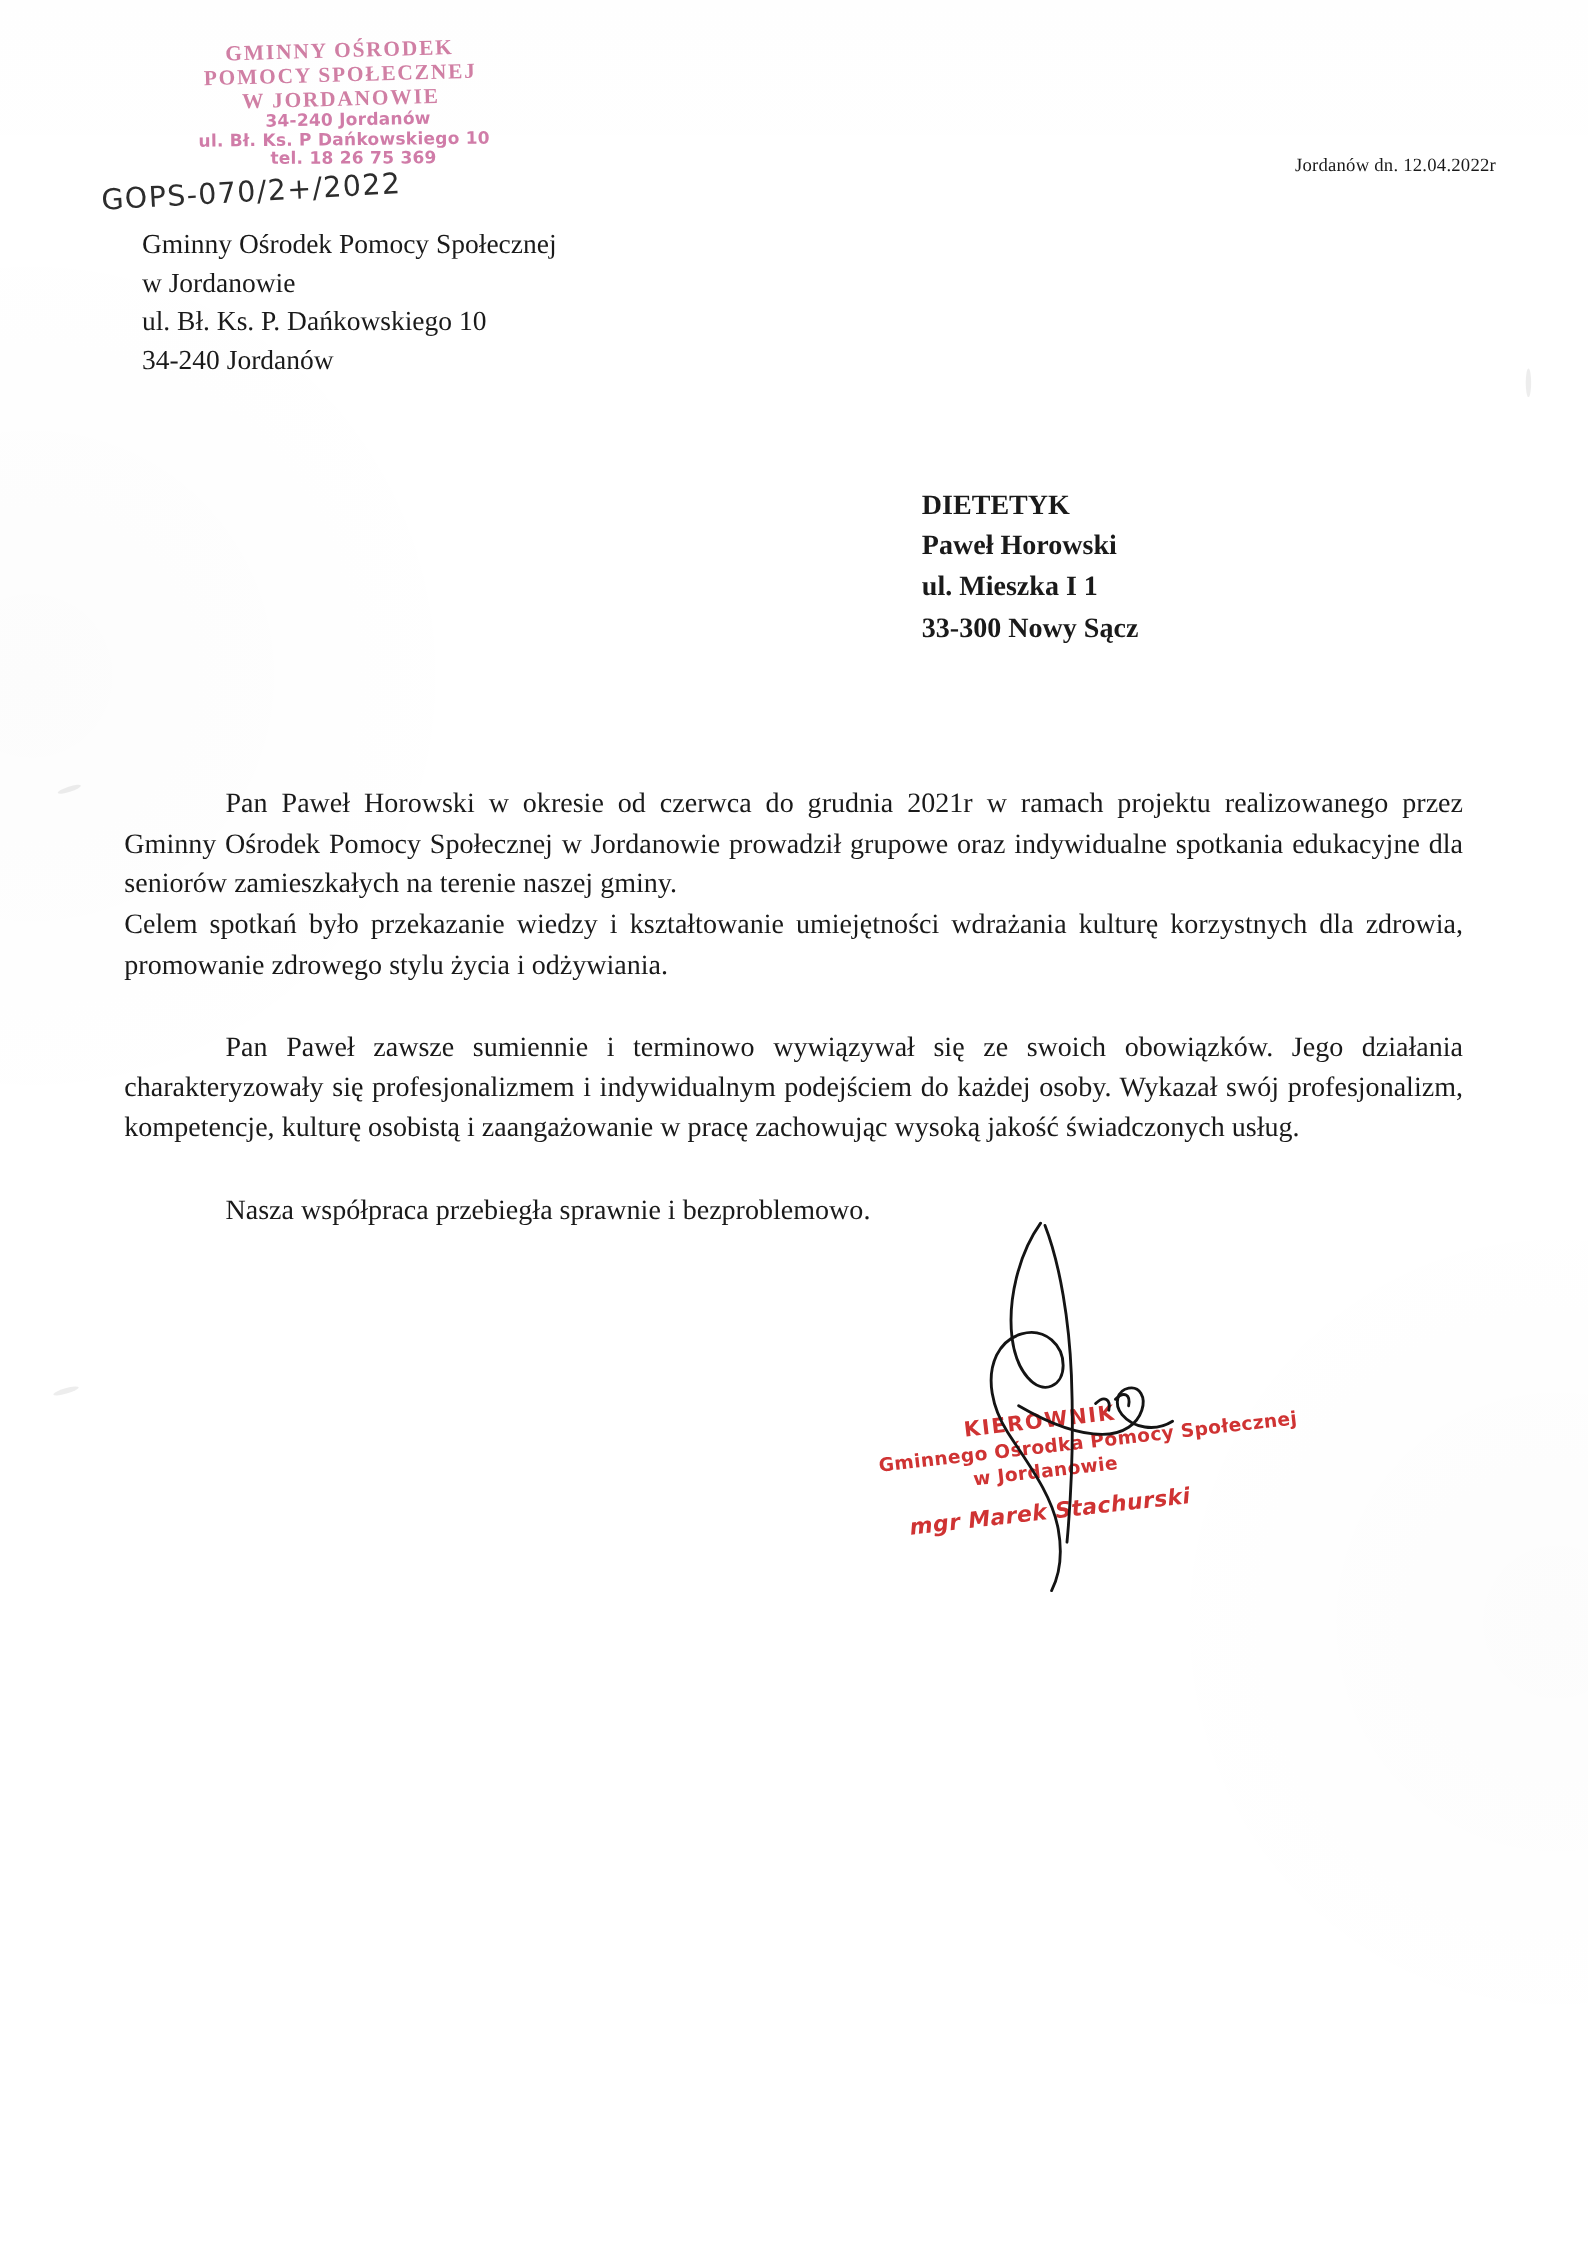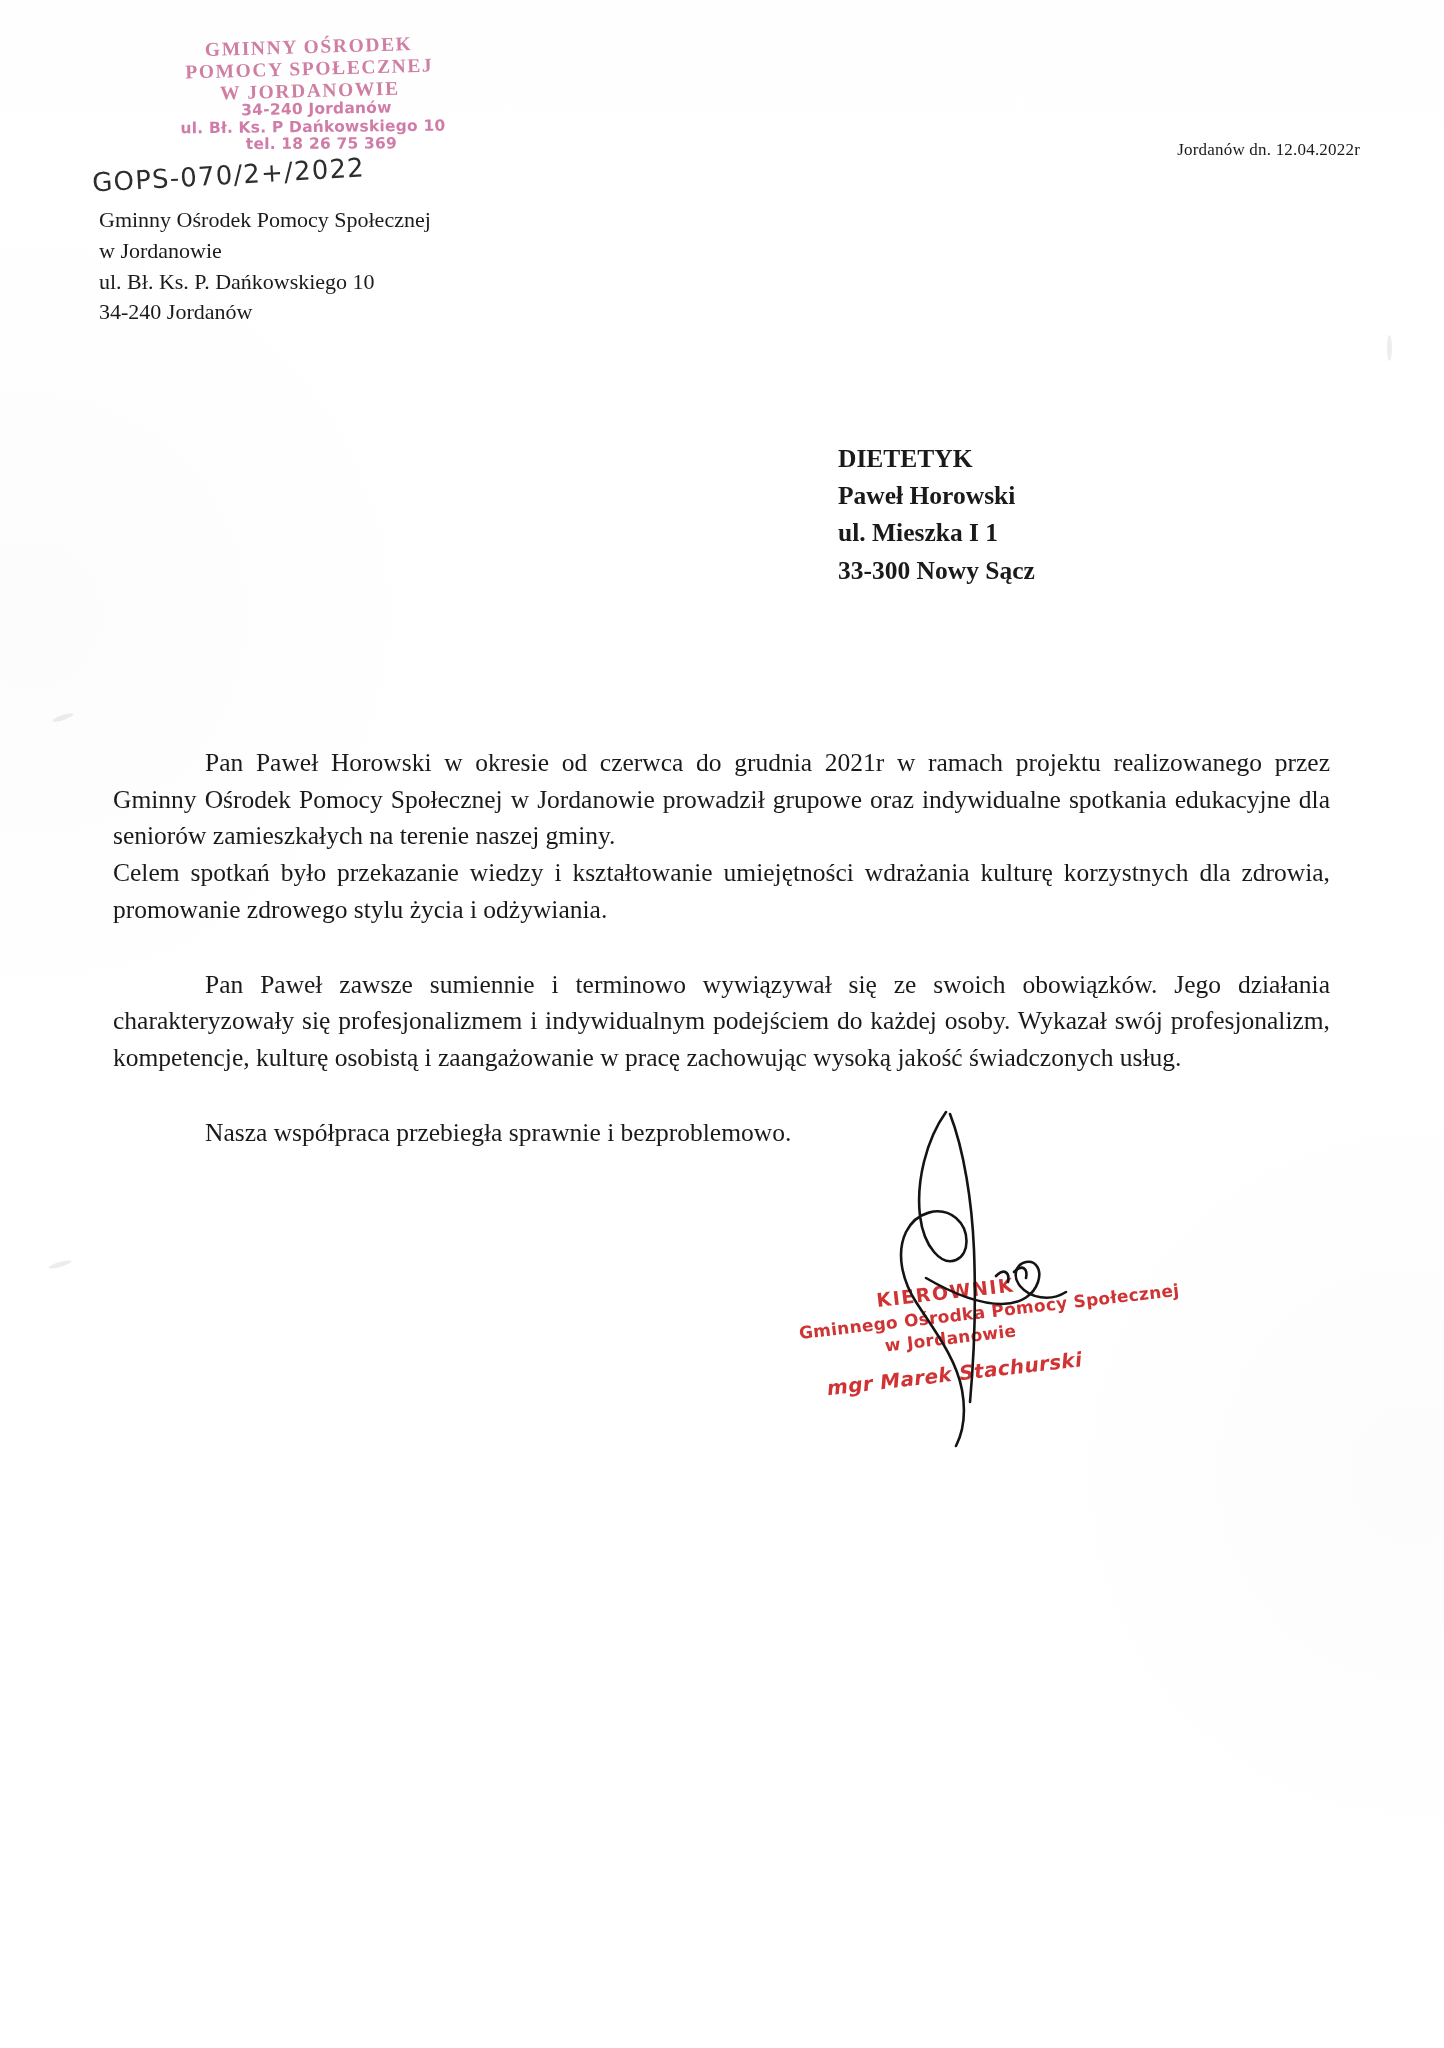--- a/index.html
+++ b/index.html
@@ -91,44 +91,44 @@
     right: 84px;
     top: 140px;
     font-size: 17px;
     letter-spacing: 0.2px;
     white-space: nowrap;
   }
 
   
   .sender-block {
     position: absolute;
-    left: 99px;
+    left: 129px;
     top: 205px;
-    font-size: 22px;
+    font-size: 25px;
     line-height: 1.40;
     white-space: nowrap;
   }
 
   
   .recipient-block {
     position: absolute;
     left: 838px;
     top: 440px;
     font-size: 25.5px;
     font-weight: 700;
     line-height: 1.46;
     white-space: nowrap;
     font-family: Liberation Serif, serif;
   }
 
   
   .body-text {
     position: absolute;
     left: 113px;
-    top: 745px;
+    top: 712px;
     width: 1217px;
     font-size: 25.5px;
     line-height: 1.44;
     text-align: justify;
   }
   .body-text p {
     margin: 0;
   }
   .body-text p.indented {
     text-indent: 92px;

